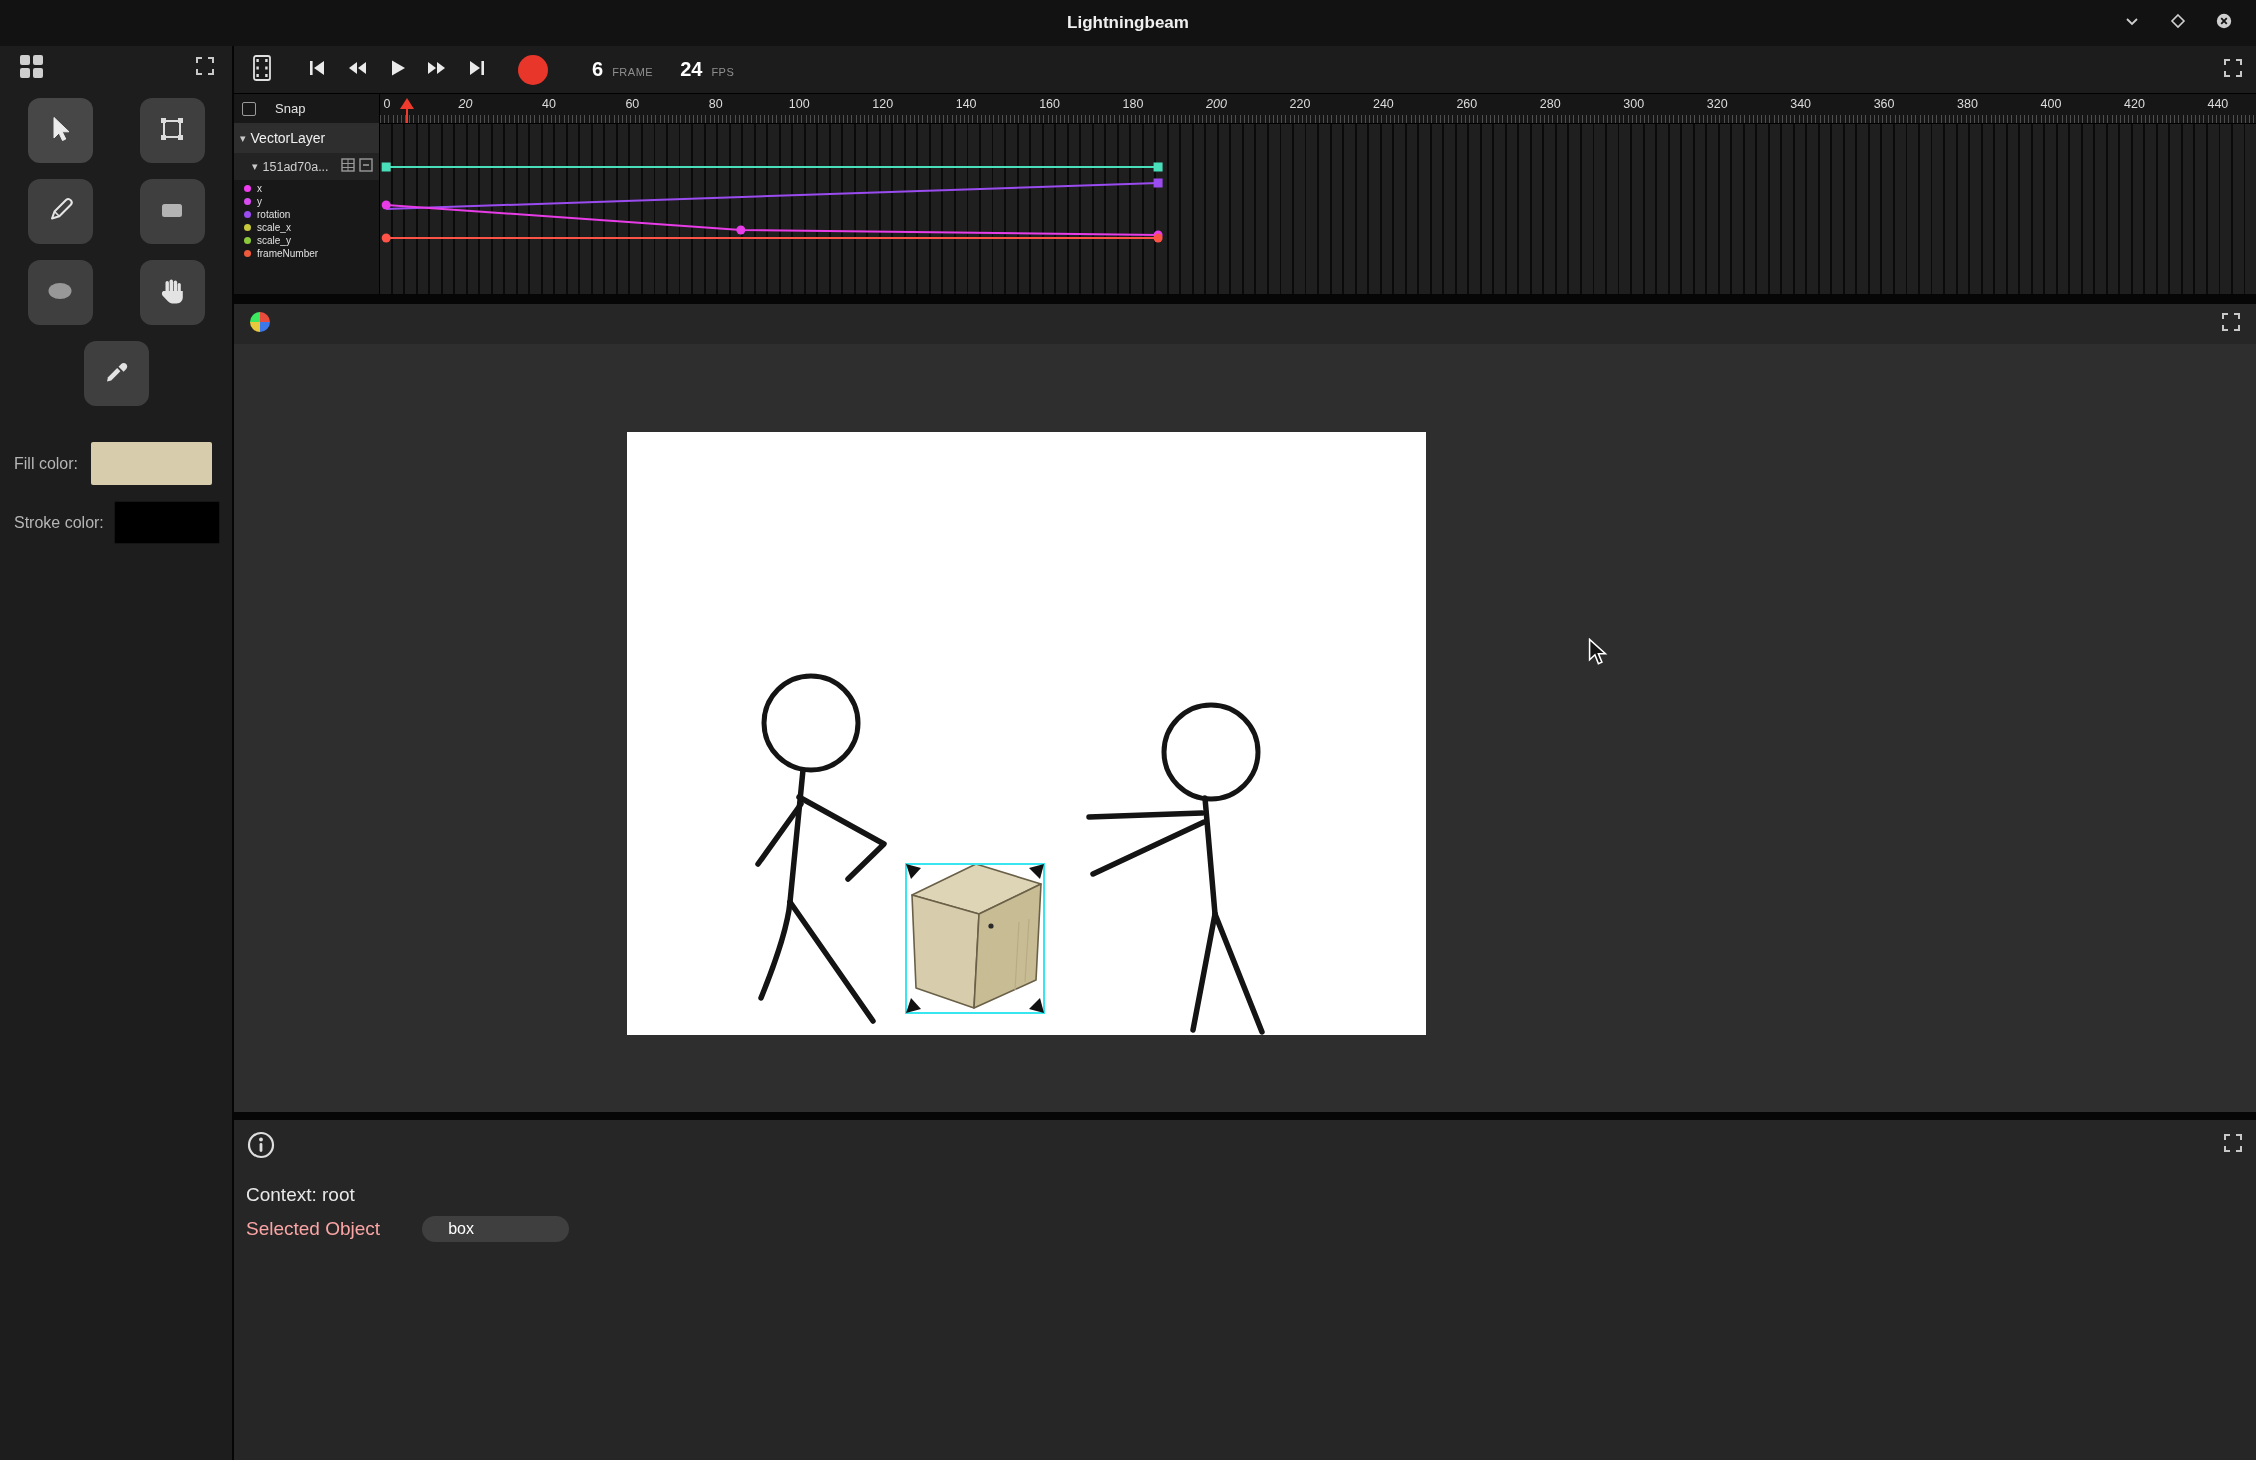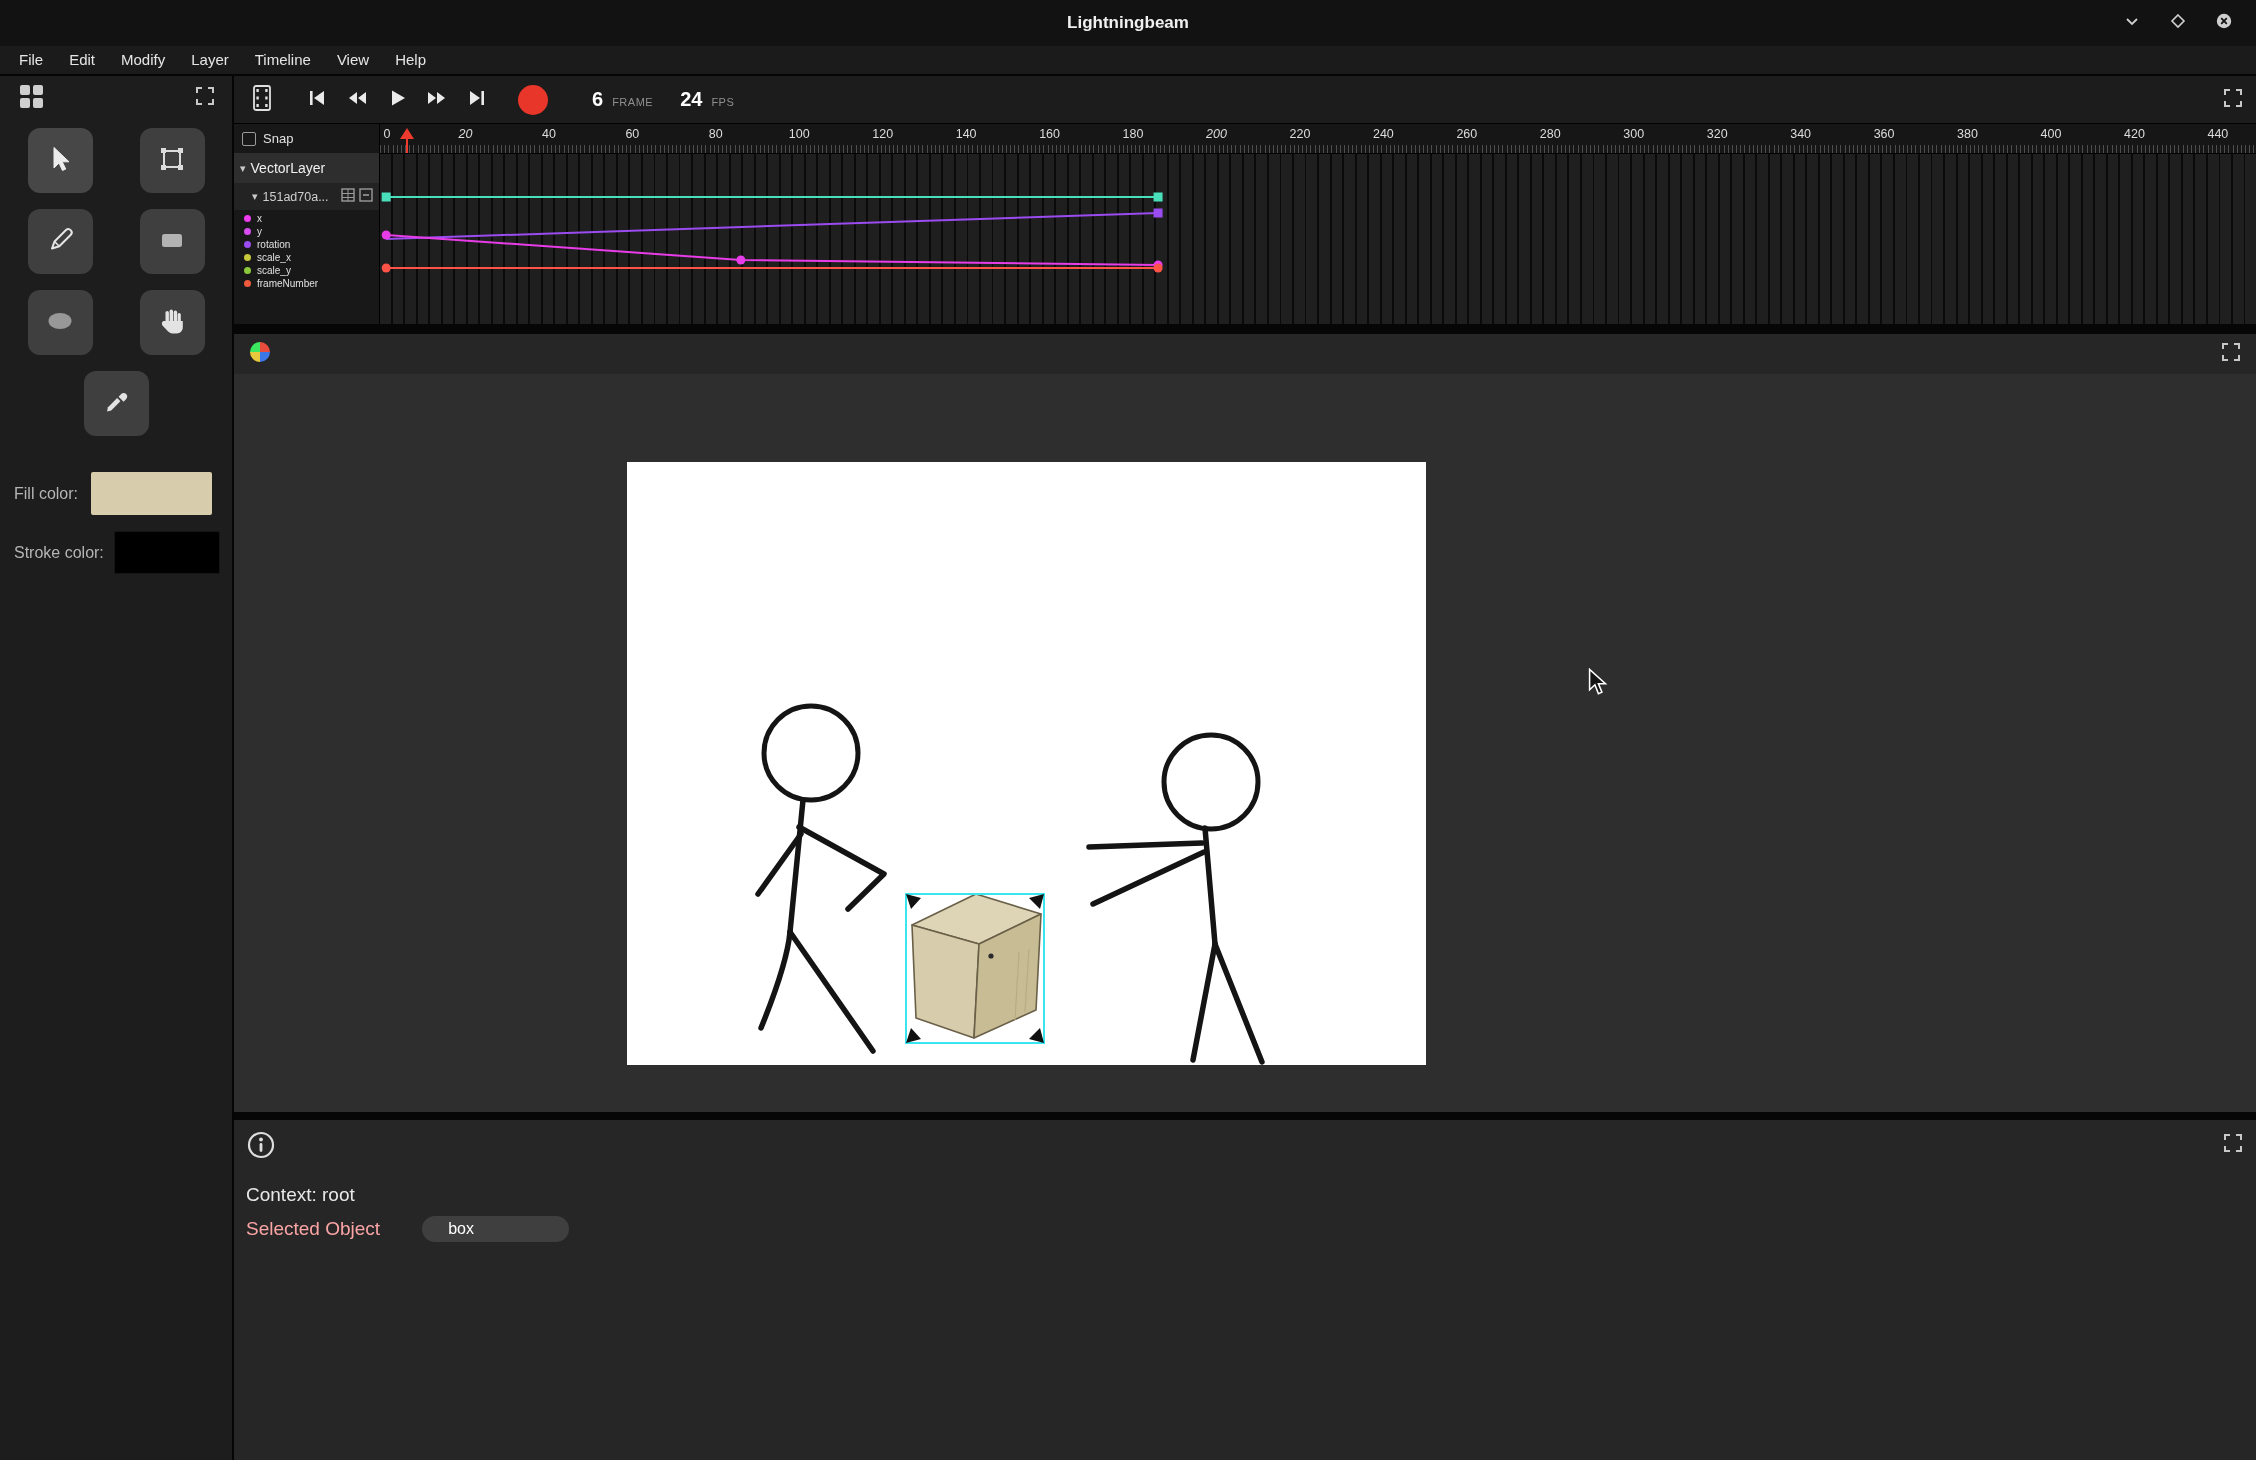--- a/index.html
+++ b/index.html
@@ -46,21 +46,21 @@
   .pb-btn{width:34px;height:34px}
   .record-btn{width:30px;height:30px;border-radius:50%;background:#e8362a;margin-left:24px;flex:0 0 auto}
   .frame-group{display:flex;align-items:baseline;margin-left:44px;gap:9px}
   .big-num{color:#fff;font-size:20px;font-weight:700}
   .small-label{color:#8f8f8f;font-size:11px;letter-spacing:.5px}
   .fps-num{margin-left:18px}
   .abs-right{position:absolute;right:12px;top:50%;transform:translateY(-50%)}
 
   .timeline-body{flex:1;display:flex;min-height:0}
   .tl-left{width:146px;background:#181818;border-right:1px solid #000;flex:0 0 auto;display:flex;flex-direction:column}
-  .snap-row{height:29px;display:flex;align-items:center;gap:7px;padding-left:8px}
+  .snap-row{height:29px;display:flex;align-items:center;gap:19px;padding-left:8px}
   .checkbox{width:14px;height:14px;border:1.5px solid #9a9a9a;border-radius:2px;background:transparent;flex:0 0 auto}
   .snap-label{color:#e2e2e2;font-size:13px}
   .layer-row{height:30px;background:#2e2e2e;display:flex;align-items:center;gap:5px;padding-left:6px}
   .disclose{color:#c9c9c9;font-size:11px;flex:0 0 auto}
   .layer-name{color:#f0f0f0;font-size:14px}
   .object-row{height:27px;background:#232323;display:flex;align-items:center;gap:5px;padding-left:18px;padding-right:6px}
   .object-id{color:#cfcfcf;font-size:12.5px;flex:1;overflow:hidden;white-space:nowrap}
   .mini-icons{display:flex;gap:4px;flex:0 0 auto}
   .props{padding-top:2px}
   .prop-row{height:13px;display:flex;align-items:center;gap:6px;padding-left:10px}
@@ -130,29 +130,20 @@
         <span>
           <svg width="18" height="18" viewBox="0 0 18 18">
               <circle cx="9" cy="9" r="7.2" fill="#cfcfcf"></circle>
               <path d="M6.2 6.2 L11.8 11.8 M11.8 6.2 L6.2 11.8" stroke="#121212" stroke-width="1.8"></path>
             </svg>
         </span>
       </div>
     </div>
   </div>
 
-  <div class="menubar">
-    <span class="menu-item">File</span>
-    <span class="menu-item">Edit</span>
-    <span class="menu-item">Modify</span>
-    <span class="menu-item">Layer</span>
-    <span class="menu-item">Timeline</span>
-    <span class="menu-item">View</span>
-    <span class="menu-item">Help</span>
-  </div>
 
   <div class="app-body">
 
     <div class="sidebar">
       <div class="sidebar-top">
         <div class="tbtn">
           <span>
             <svg width="30" height="30" viewBox="0 0 30 30" fill="#cfcfcf">
               <rect x="4" y="4" width="10" height="10" rx="2"></rect>
                 <rect x="17" y="4" width="10" height="10" rx="2"></rect>

